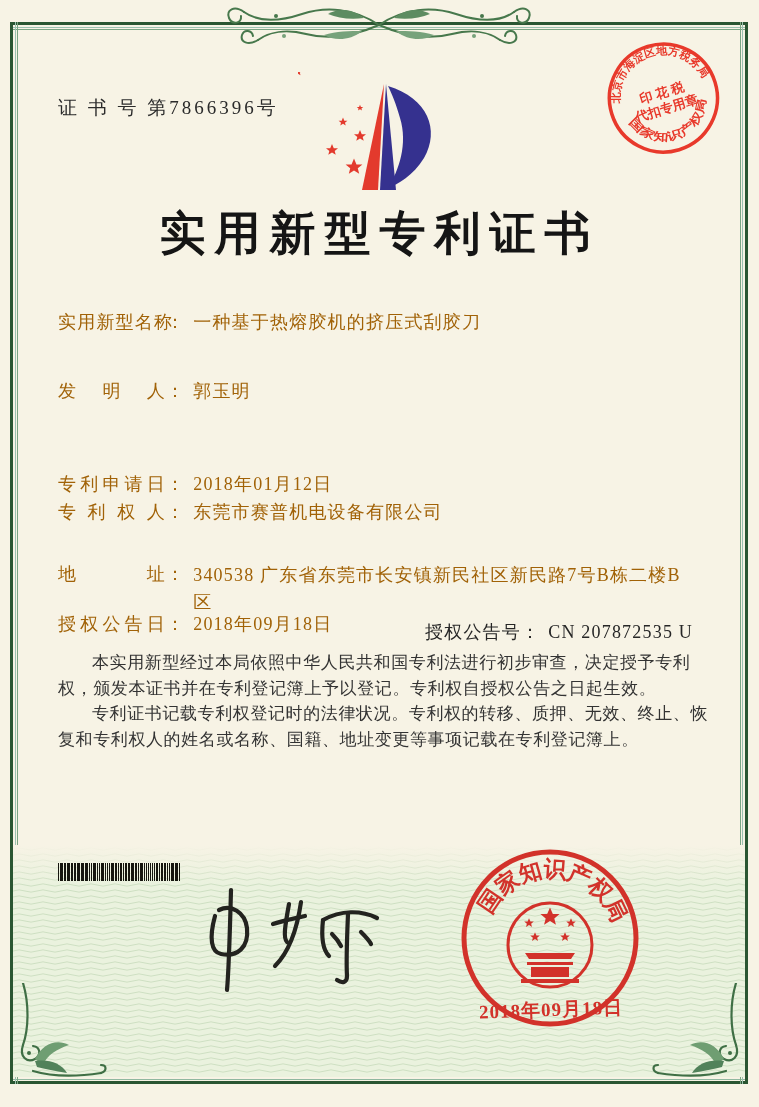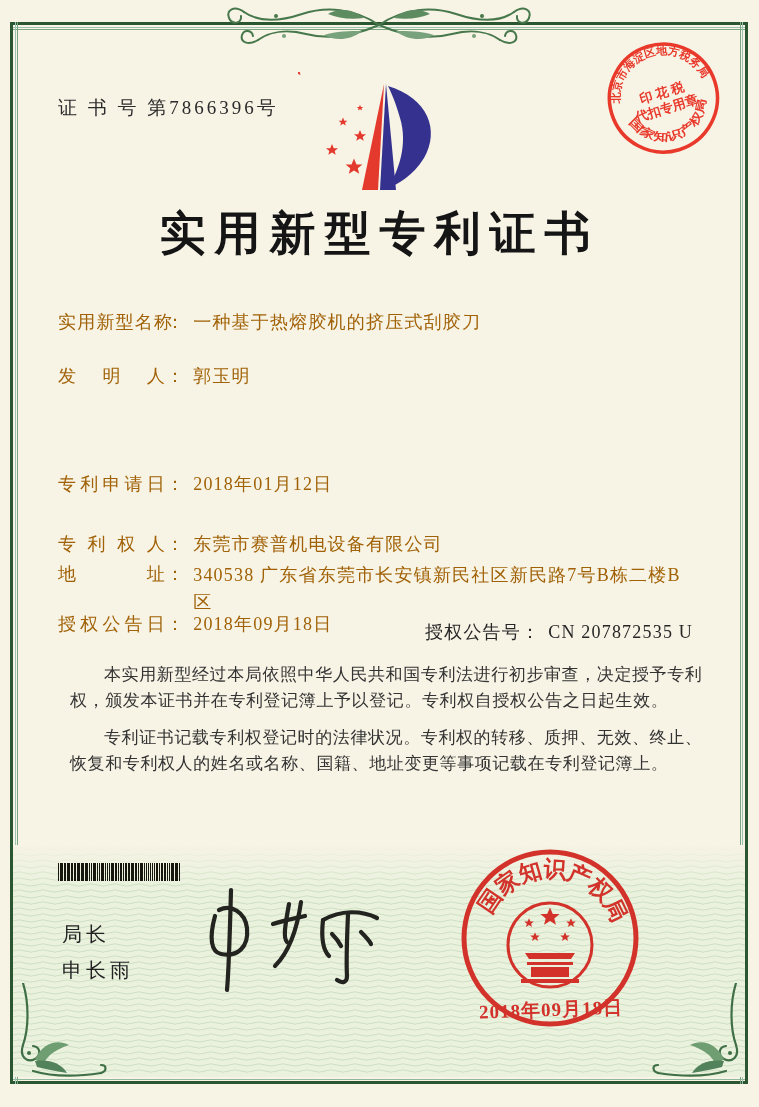--- a/index.html
+++ b/index.html
@@ -22,21 +22,21 @@
     background:linear-gradient(180deg,#f7f3e5 0,rgba(247,243,229,0) 100%);}
   .cert-no{left:58px;top:95px;font-size:19px;letter-spacing:3px;color:#2b2b2b;}
   .title{left:0;top:203px;width:759px;text-align:center;font-size:46px;font-weight:bold;
          letter-spacing:9px;color:#151515;}
   .row{position:absolute;left:58px;font-size:18px;letter-spacing:1.2px;color:#a16207;white-space:nowrap;}
   .flabel{display:inline-block;width:108px;text-align:justify;text-align-last:justify;vertical-align:top;}
   .fval{margin-left:8px;}
   .addr-val{display:inline-block;margin-left:8px;width:505px;white-space:normal;line-height:27px;vertical-align:top;}
   .grant-right{position:absolute;left:425px;top:612px;font-size:18px;letter-spacing:1.2px;white-space:nowrap;margin-top:8px;}
   .paras{left:58px;top:650px;width:657px;font-size:17px;line-height:25.5px;color:#333;}
-  .paras p{margin:12px;text-indent:2em;letter-spacing:0.6px;}
+  .paras p{margin:0;text-indent:2em;letter-spacing:0.6px;}
   #barcode{left:58px;top:863px;width:224px;height:18px;font-size:0;}
   #barcode span{display:inline-block;height:18px;background:#16160f;}
   .signer{left:62px;top:916px;font-size:20px;letter-spacing:4px;line-height:36px;color:#222;
           font-family:"Liberation Sans","DejaVu Sans",sans-serif;}
   .seal-date{left:458px;top:997px;width:186px;text-align:center;font-size:19px;letter-spacing:1px;
              color:#d2322a;transform:rotate(-2deg);font-weight:bold;}
   .footer{left:0;top:1047px;width:759px;text-align:center;font-size:15px;letter-spacing:2px;color:#2e2e2e;}
   .stamp-wrap{left:604px;top:38px;transform:rotate(-17deg);}
   svg text{font-family:"Liberation Serif","DejaVu Serif",serif;}
 </style>
@@ -155,50 +155,46 @@
         <textPath href="#stampBotArc" startOffset="6" textLength="105" lengthAdjust="spacingAndGlyphs">国家知识产权局</textPath>
       </text>
     </svg>
   </div>
 
   <div class="abs title">实用新型专利证书</div>
 
   <div class="row" style="top:310px">
     <span class="flabel">实用新型名称</span><span>：</span><span class="fval">一种基于热熔胶机的挤压式刮胶刀</span>
   </div>
-  <div class="row" style="top:364px">
+  <div class="row" style="top:379px">
     <span class="flabel">发明人</span><span>：</span><span class="fval">郭玉明</span>
   </div>
   <div class="row" style="top:472px">
     <span class="flabel">专利申请日</span><span>：</span><span class="fval">2018年01月12日</span>
   </div>
-  <div class="row" style="top:532px">
+  <div class="row" style="top:500px">
     <span class="flabel">专利权人</span><span>：</span><span class="fval">东莞市赛普机电设备有限公司</span>
   </div>
   <div class="row" style="top:562px">
     <span class="flabel">地址</span><span>：</span><span class="addr-val">340538 广东省东莞市长安镇新民社区新民路7号B栋二楼B区</span>
   </div>
   <div class="row" style="top:612px">
     <span class="flabel">授权公告日</span><span>：</span><span class="fval">2018年09月18日</span>
   </div>
   <div class="grant-right">
     <span>授权公告号</span><span>：</span><span class="fval">CN 207872535 U</span>
   </div>
 
   <div class="abs paras">
     <p>本实用新型经过本局依照中华人民共和国专利法进行初步审查，决定授予专利权，颁发本证书并在专利登记簿上予以登记。专利权自授权公告之日起生效。</p>
     <p>专利证书记载专利权登记时的法律状况。专利权的转移、质押、无效、终止、恢复和专利权人的姓名或名称、国籍、地址变更等事项记载在专利登记簿上。</p>
   </div>
 
   <div class="abs" id="barcode"><span style="width:1px;margin-right:1px"></span><span style="width:3px;margin-right:1px"></span><span style="width:2px;margin-right:1px"></span><span style="width:3px;margin-right:1px"></span><span style="width:2px;margin-right:1px"></span><span style="width:2px;margin-right:1px"></span><span style="width:3px;margin-right:1px"></span><span style="width:3px;margin-right:1px"></span><span style="width:3px;margin-right:1px"></span><span style="width:1px;margin-right:1px"></span><span style="width:1px;margin-right:1px"></span><span style="width:3px;margin-right:1px"></span><span style="width:1px;margin-right:1px"></span><span style="width:1px;margin-right:1px"></span><span style="width:3px;margin-right:1px"></span><span style="width:1px;margin-right:1px"></span><span style="width:1px;margin-right:1px"></span><span style="width:1px;margin-right:1px"></span><span style="width:3px;margin-right:1px"></span><span style="width:2px;margin-right:1px"></span><span style="width:1px;margin-right:1px"></span><span style="width:2px;margin-right:1px"></span><span style="width:1px;margin-right:1px"></span><span style="width:2px;margin-right:1px"></span><span style="width:2px;margin-right:1px"></span><span style="width:3px;margin-right:1px"></span><span style="width:2px;margin-right:1px"></span><span style="width:1px;margin-right:1px"></span><span style="width:3px;margin-right:1px"></span><span style="width:1px;margin-right:1px"></span><span style="width:1px;margin-right:1px"></span><span style="width:1px;margin-right:1px"></span><span style="width:1px;margin-right:1px"></span><span style="width:1px;margin-right:1px"></span><span style="width:1px;margin-right:1px"></span><span style="width:2px;margin-right:1px"></span><span style="width:1px;margin-right:1px"></span><span style="width:2px;margin-right:1px"></span><span style="width:2px;margin-right:1px"></span><span style="width:1px;margin-right:1px"></span><span style="width:1px;margin-right:1px"></span><span style="width:3px;margin-right:1px"></span><span style="width:3px;margin-right:1px"></span><span style="width:1px;margin-right:1px"></span></div>
 
-  <div class="abs signer">
-    <div>局长</div>
-    <div>申长雨</div>
-  </div>
 
   <svg class="abs" style="left:185px;top:878px" width="210" height="120" viewBox="0 0 210 120" fill="none" stroke="#23231f" stroke-width="4.2" stroke-linecap="round">
     <path d="M30,38 C24,60 26,74 36,76 C52,79 64,70 62,50 C60,34 46,26 34,32"></path>
     <path d="M46,12 C45,50 44,90 42,112"></path>
     <path d="M104,26 C100,48 98,60 102,64"></path>
     <path d="M88,46 C100,42 112,40 120,38"></path>
     <path d="M116,24 C112,52 104,74 90,88"></path>
     <path d="M138,42 C156,32 176,32 192,40"></path>
     <path d="M138,42 C136,60 138,72 144,78"></path>
     <path d="M163,36 C162,60 161,82 162,98 C162,104 158,106 152,102"></path>

